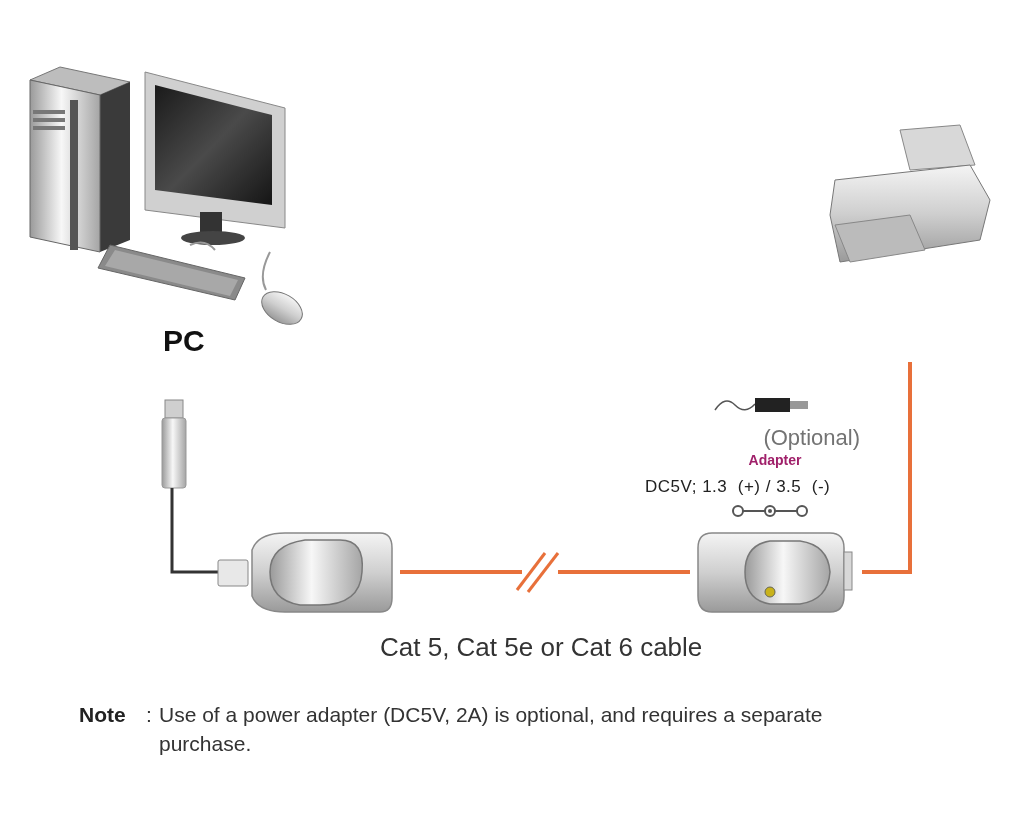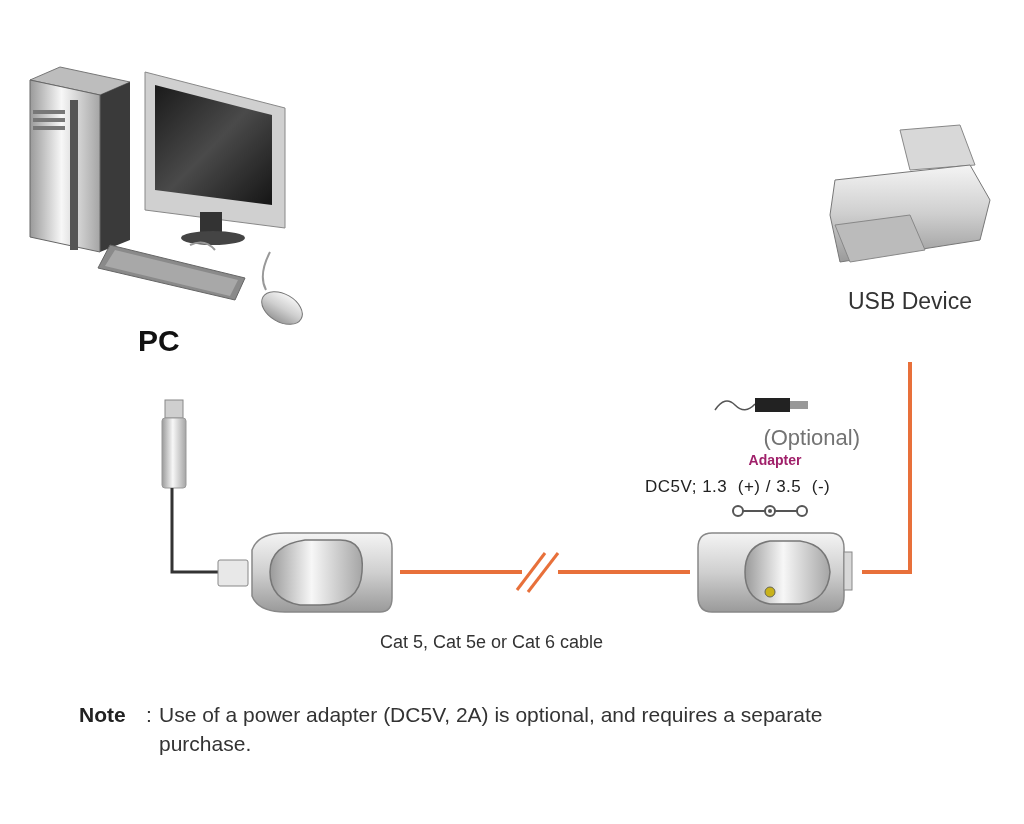--- a/index.html
+++ b/index.html
@@ -1,25 +1,25 @@
 <!DOCTYPE html>
 <html><head>
 <meta charset="utf-8">
 <style>
   html, body { margin: 0; padding: 0; background: #ffffff; }
   body { width: 1024px; height: 824px; position: relative; overflow: hidden;
          font-family: "Liberation Sans", sans-serif; color: #222; }
   .abs { position: absolute; }
   .label { font-family: "Liberation Sans", sans-serif; }
-  #pc-label { left: 138px; top: 324px; font-size: 30px; font-weight: bold; color: #111; }
+  #pc-label { left: 163px; top: 324px; font-size: 30px; font-weight: bold; color: #111; }
   #device-label { left: 830px; top: 286px; width: 160px; text-align: center; font-size: 23px; line-height: 30px; color: #333; }
   #optional-label { left: 690px; top: 425px; width: 170px; text-align: right; font-size: 22px; color: #737373; }
   #adapter-label { left: 690px; top: 452px; width: 170px; text-align: center; font-size: 14px; font-weight: bold; color: #a0206a; }
   #dc-label { left: 645px; top: 477px; font-size: 17px; font-weight: normal; color: #222; white-space: pre; letter-spacing: 0.5px; }
-  #cable-label { left: 380px; top: 632px; font-size: 18px; color: #333; }
+  #cable-label { left: 380px; top: 632px; font-size: 26px; color: #333; }
   #note-row { left: 79px; top: 700px; width: 860px; font-size: 21px; line-height: 29px; color: #333; }
   #note-key { font-weight: bold; color: #222; display: inline-block; width: 60px; }
   #note-sep { display: inline-block; width: 20px; text-align: center; }
   #note-text { display: inline-block; width: 740px; vertical-align: top; }
   svg { position: absolute; left: 0; top: 0; }
 </style>
 </head>
 <body>
 
 <svg width="1024" height="824" viewBox="0 0 1024 824">
@@ -114,21 +114,20 @@
     <circle cx="738" cy="511" r="5" fill="#fff" stroke="#555" stroke-width="2"></circle>
     <circle cx="770" cy="511" r="5" fill="#fff" stroke="#555" stroke-width="2"></circle>
     <circle cx="770" cy="511" r="2" fill="#555"></circle>
     <circle cx="802" cy="511" r="5" fill="#fff" stroke="#555" stroke-width="2"></circle>
   </g>
 </svg>
 
 <div id="pc-label" class="abs label">PC</div>
 
 <div id="device-label" class="abs label">
-  <div>USB Device</div>
 </div>
 
 <div id="optional-label" class="abs label">(Optional)</div>
 <div id="adapter-label" class="abs label">Adapter</div>
 <div id="dc-label" class="abs label">DC5V; 1.3  (+) / 3.5  (-)</div>
 
 <div id="cable-label" class="abs label">Cat 5, Cat 5e or Cat 6 cable</div>
 
 <div id="note-row" class="abs label">
   <span id="note-key">Note</span><span id="note-sep">:</span><span id="note-text">Use of a power adapter (DC5V, 2A) is optional, and requires a separate purchase.</span>

